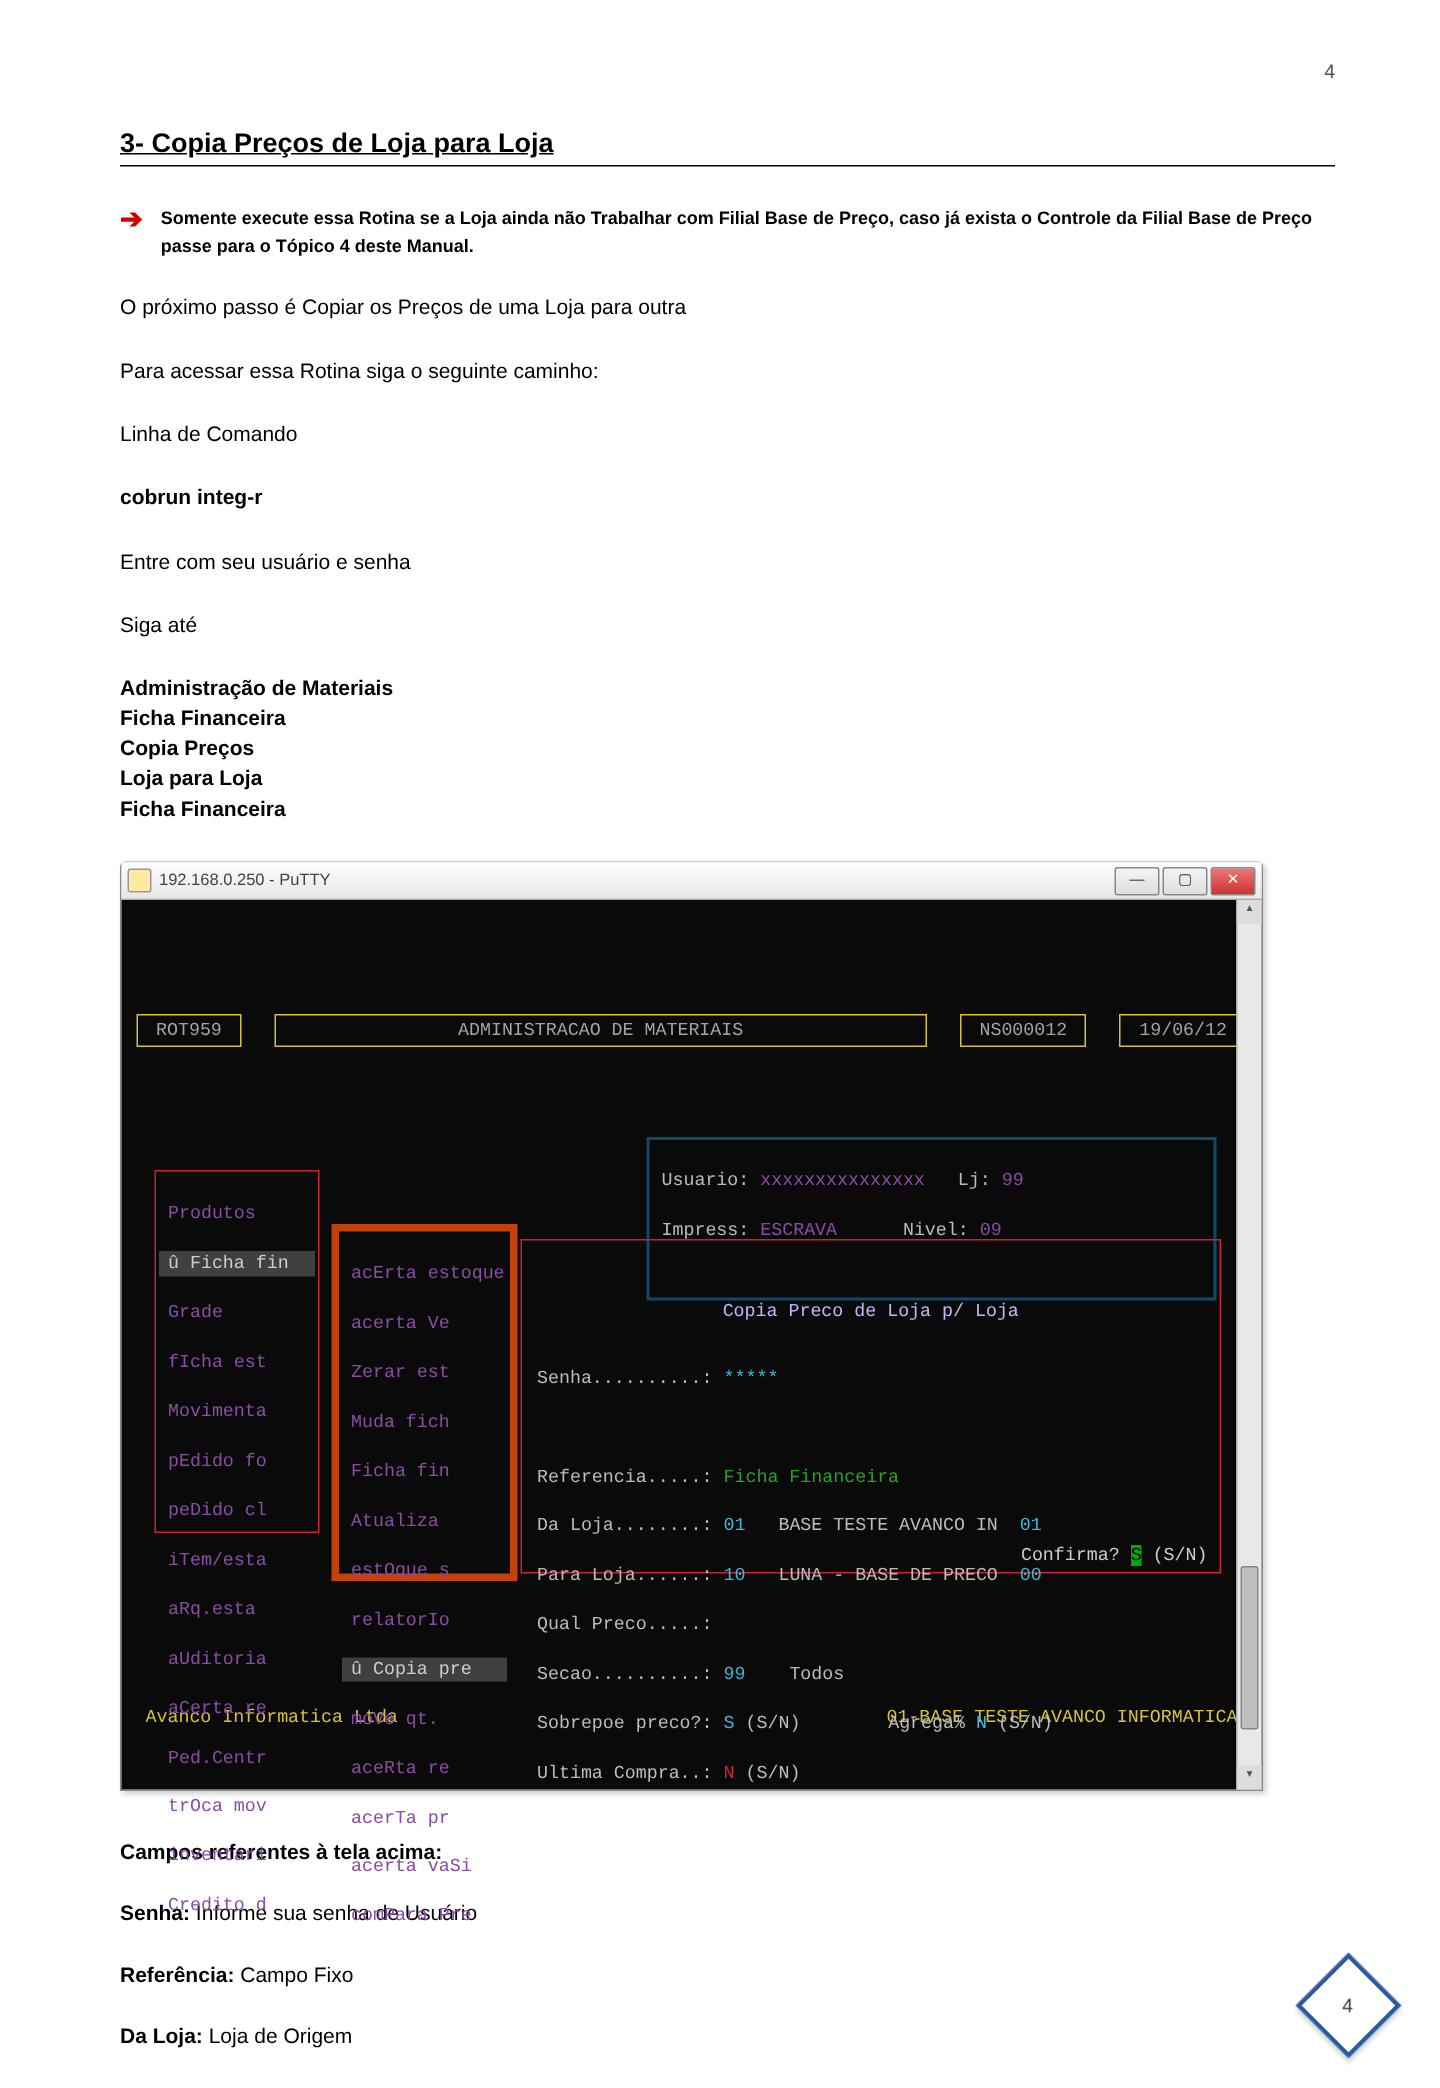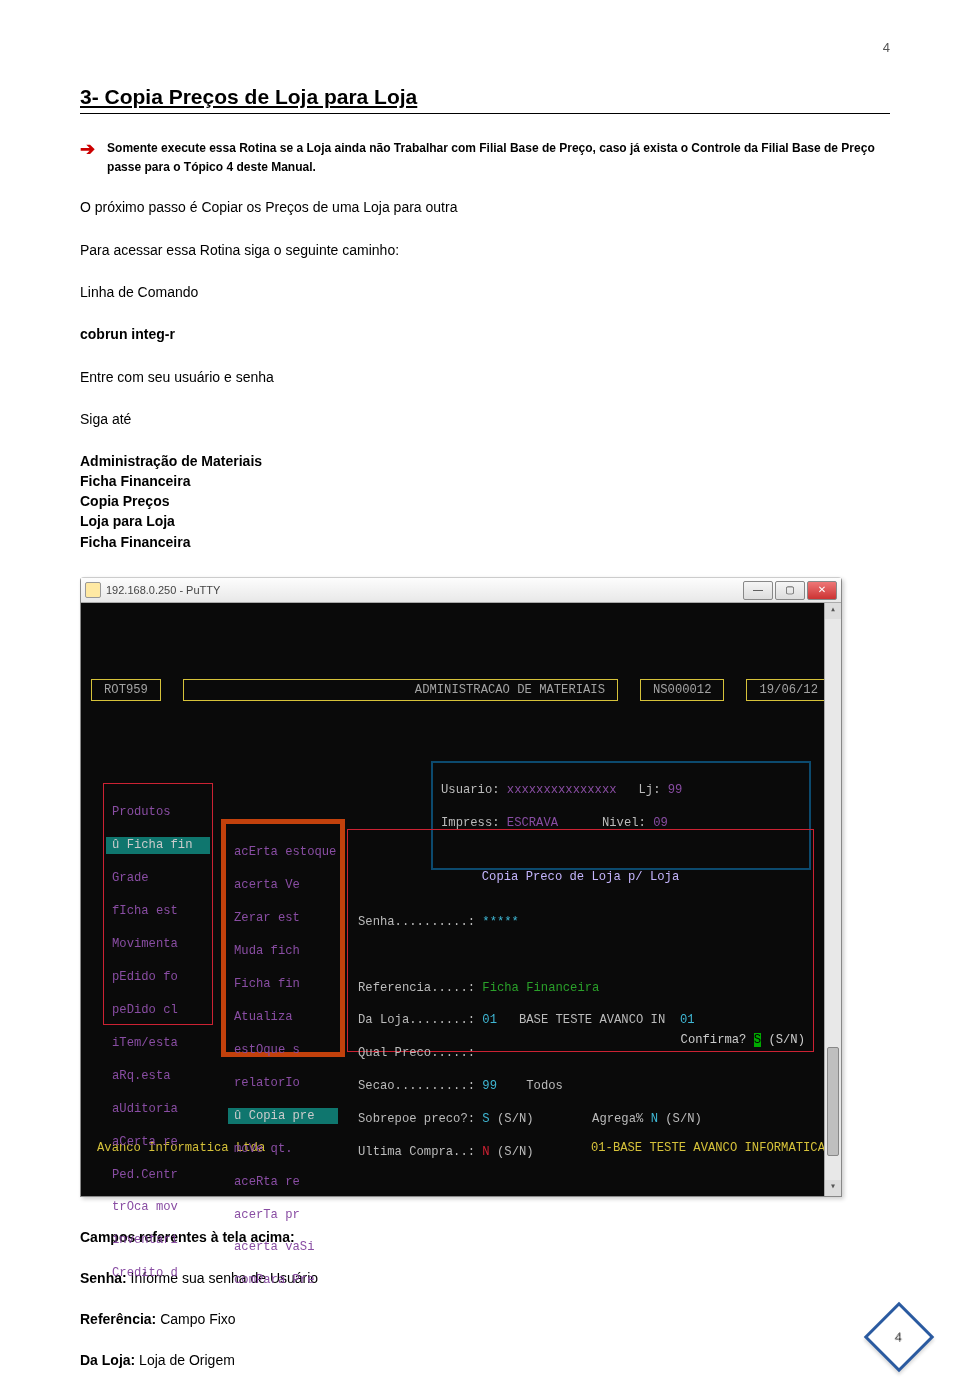--- a/index.html
+++ b/index.html
@@ -27,21 +27,21 @@
     line-height: 1.3;
     border-bottom: 1.5px solid #1a3e8c;
     padding-bottom: 2px;
   }
   .header-num {
     color: #555;
     font-size: 13px;
     margin-top: 0px;
   }
   h1.section-title {
-    font-size: 21px;
+    font-size: 18px;
     font-weight: bold;
     margin: 10px 0 25px 0;
     border-bottom: 1px solid #000;
     padding-bottom: 4px;
   }
   h1.section-title span.underline {
     text-decoration: underline;
   }
   .note {
     display: flex;
@@ -125,35 +125,35 @@
     min-height: 390px;
     white-space: pre;
   }
   .term .row { display:block; }
   .yellow { color: #d6c23a; }
   .cyan   { color: #3fb7d4; }
   .green  { color: #2aa02a; }
   .purple { color: #894da3; }
   .red    { color: #c23; }
   .white  { color: #ccc; }
-  .selbg  { background: #0f766e; }
+  .selbg  { background: #404040; }
   .greenbg { background:#0a0; color:#000; }
 
   .topboxes {
     display: flex;
     gap: 0;
   }
   .box {
     border: 1px solid #d6c23a;
     padding: 2px 12px;
     color: #a3a3a3;
     margin-right: 22px;
   }
   .box.last { margin-right:0;}
-  .box.wide { flex:1; margin-right:22px; text-align:right;}
+  .box.wide { flex:1; margin-right:22px; text-align:center;}
 
   .inner-area { position:relative; margin-top:10px; }
   .infobox {
     border: 2px solid #0c4a6e;
     padding: 3px 8px;
     position:absolute;
     left: 340px; top: 0;
     width: 360px;
   }
   .panel1 {
@@ -340,20 +340,21 @@
 <span class="row purple">acerta vaSi</span>
 <span class="row purple">comPara Pre</span>
       </div>
 
       <div class="panel3">
         <div class="panel3-title">Copia Preco de Loja p/ Loja</div>
 <span class="fld"><span>Senha..........:</span> <span class="cyan">*****</span></span>
 <span class="fld">&nbsp;</span>
 <span class="fld"><span>Referencia.....:</span> <span class="green">Ficha Financeira</span></span>
 <span class="fld"><span>Da Loja........:</span> <span class="cyan">01</span>   <span>BASE TESTE AVANCO IN</span>  <span class="cyan">01</span></span>
+<span class="fld"><span>Para Loja......:</span> <span class="cyan">10</span>   <span>LUNA - BASE DE PRECO</span>  <span class="cyan">00</span></span>
 <span class="fld"><span>Qual Preco.....:</span></span>
 <span class="fld"><span>Secao..........:</span> <span class="cyan">99</span>    <span>Todos</span></span>
 <span class="fld"><span>Sobrepoe preco?:</span> <span class="cyan">S</span> <span>(S/N)</span>        <span>Agrega%</span> <span class="cyan">N</span> <span>(S/N)</span></span>
 <span class="fld"><span>Ultima Compra..:</span> <span class="red">N</span> <span>(S/N)</span></span>
 <div class="statusline">
   <span><span>Confirma?</span> <span class="greenbg">S</span> <span>(S/N)</span></span>
 </div>
       </div>
 
     </div>

